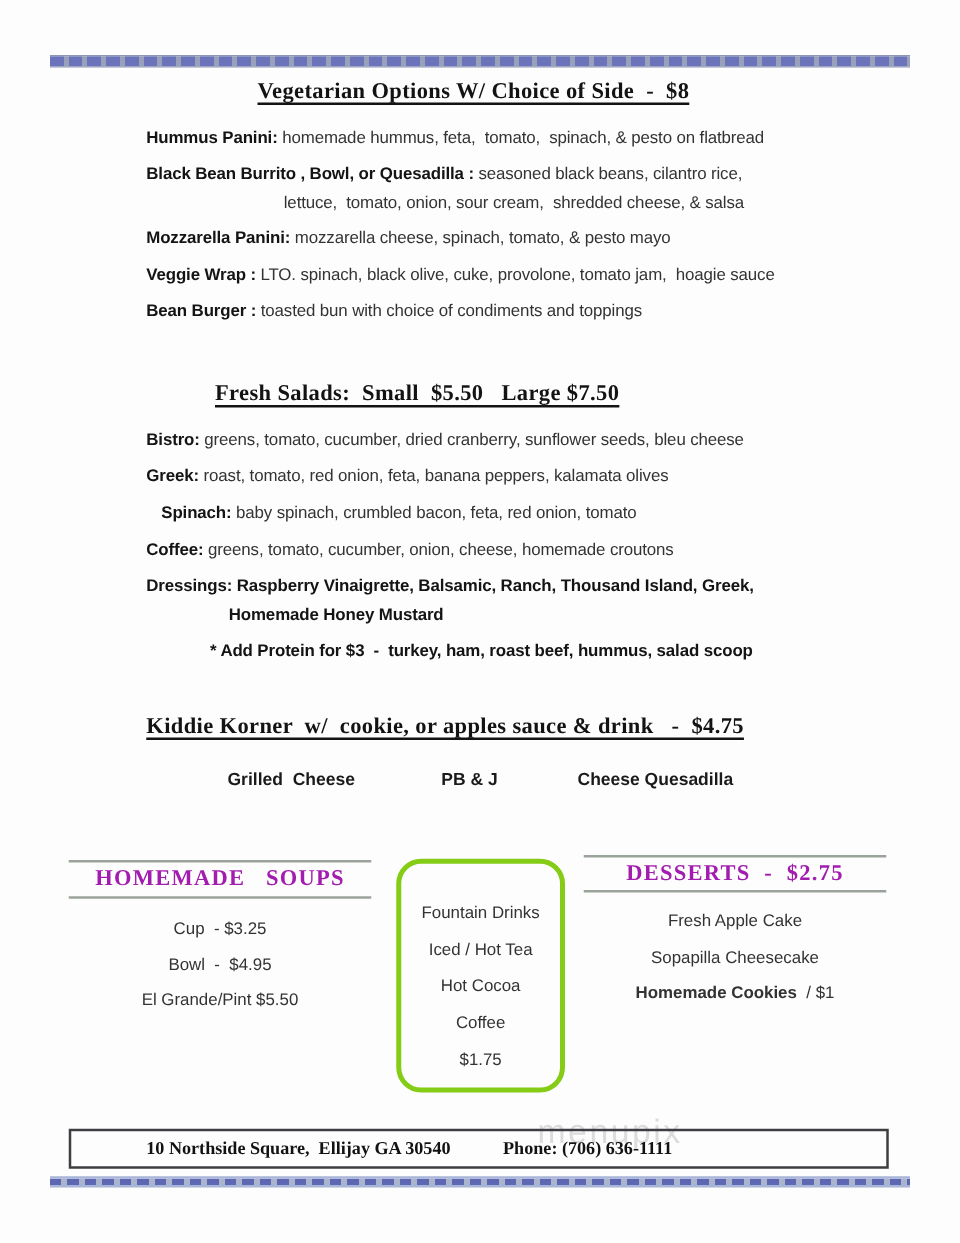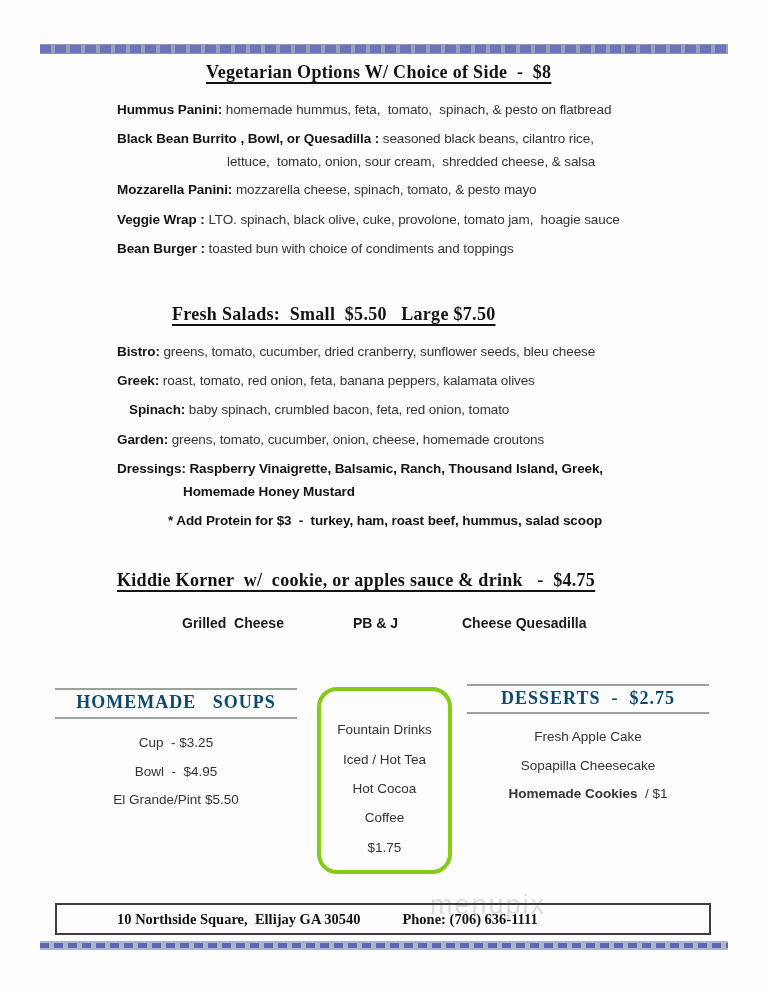--- a/index.html
+++ b/index.html
@@ -26,21 +26,21 @@
     text-decoration:underline;text-decoration-thickness:2px;text-underline-offset:4px;
   }
   
   .bline{font-size:13.5px;letter-spacing:-0.1px;color:#333;}
   .bline b{color:#141414;}
   .allbold{font-weight:bold;color:#141414;}
   .kids-item{font-size:14px;font-weight:bold;color:#1a1a1a;}
   
   .rule{position:absolute;height:2px;background:#9aa39a;}
   .col-title{
-    font-family:"Liberation Serif","DejaVu Serif",serif;font-weight:bold;color:#0c4a6e;
+    font-family:"Liberation Serif","DejaVu Serif",serif;font-weight:bold;color:#a21caf;
     font-size:18px;letter-spacing:1px;text-align:center;white-space:pre;
   }
   .col-item{font-size:13.5px;color:#333;text-align:center;white-space:pre;}
   .drinks-box{
     position:absolute;left:317px;top:687px;width:135px;height:187px;
     border:4px solid #84cc16;border-radius:20px;box-sizing:border-box;background:transparent;
   }
   .drinks-box .col-item{left:0;width:100%;position:absolute;}
   .footer-box{
     position:absolute;left:55px;top:903px;width:656px;height:32px;
@@ -72,21 +72,21 @@
   <div class="abs bline" style="left:227px;top:154px;"><span>lettuce,  tomato, onion, sour cream,  shredded cheese, &amp; salsa</span></div>
   <div class="abs bline" style="left:117px;top:182px;"><b>Mozzarella Panini:</b><span> mozzarella cheese, spinach, tomato, &amp; pesto mayo</span></div>
   <div class="abs bline" style="left:117px;top:212px;"><b>Veggie Wrap :</b><span> LTO. spinach, black olive, cuke, provolone, tomato jam,  hoagie sauce</span></div>
   <div class="abs bline" style="left:117px;top:241px;"><b>Bean Burger :</b><span> toasted bun with choice of condiments and toppings</span></div>
 
   <div class="abs h-serif" style="left:172px;top:304px;">Fresh Salads:  Small  $5.50   Large $7.50</div>
 
   <div class="abs bline" style="left:117px;top:344px;"><b>Bistro:</b><span> greens, tomato, cucumber, dried cranberry, sunflower seeds, bleu cheese</span></div>
   <div class="abs bline" style="left:117px;top:373px;"><b>Greek:</b><span> roast, tomato, red onion, feta, banana peppers, kalamata olives</span></div>
   <div class="abs bline" style="left:117px;top:402px;margin-left:12px;"><b>Spinach:</b><span> baby spinach, crumbled bacon, feta, red onion, tomato</span></div>
-  <div class="abs bline" style="left:117px;top:432px;"><b>Garden:</b><span> greens, tomato, cucumber, onion, cheese, homemade croutons</span></div>
+  <div class="abs bline" style="left:117px;top:432px;"><b>Coffee:</b><span> greens, tomato, cucumber, onion, cheese, homemade croutons</span></div>
   <div class="abs bline allbold" style="left:117px;top:461px;">Dressings: Raspberry Vinaigrette, Balsamic, Ranch, Thousand Island, Greek,</div>
   <div class="abs bline allbold" style="left:183px;top:484px;">Homemade Honey Mustard</div>
   <div class="abs bline allbold" style="left:168px;top:513px;">* Add Protein for $3  -  turkey, ham, roast beef, hummus, salad scoop</div>
 
   <div class="abs h-serif" style="left:117px;top:570px;">Kiddie Korner  w/  cookie, or apples sauce &amp; drink   -  $4.75</div>
   <div class="abs kids-item" style="left:182px;top:615px;">Grilled  Cheese</div>
   <div class="abs kids-item" style="left:353px;top:615px;">PB &amp; J</div>
   <div class="abs kids-item" style="left:462px;top:615px;">Cheese Quesadilla</div>
 
   <div class="rule" style="left:55px;top:688px;width:242px;"></div>

